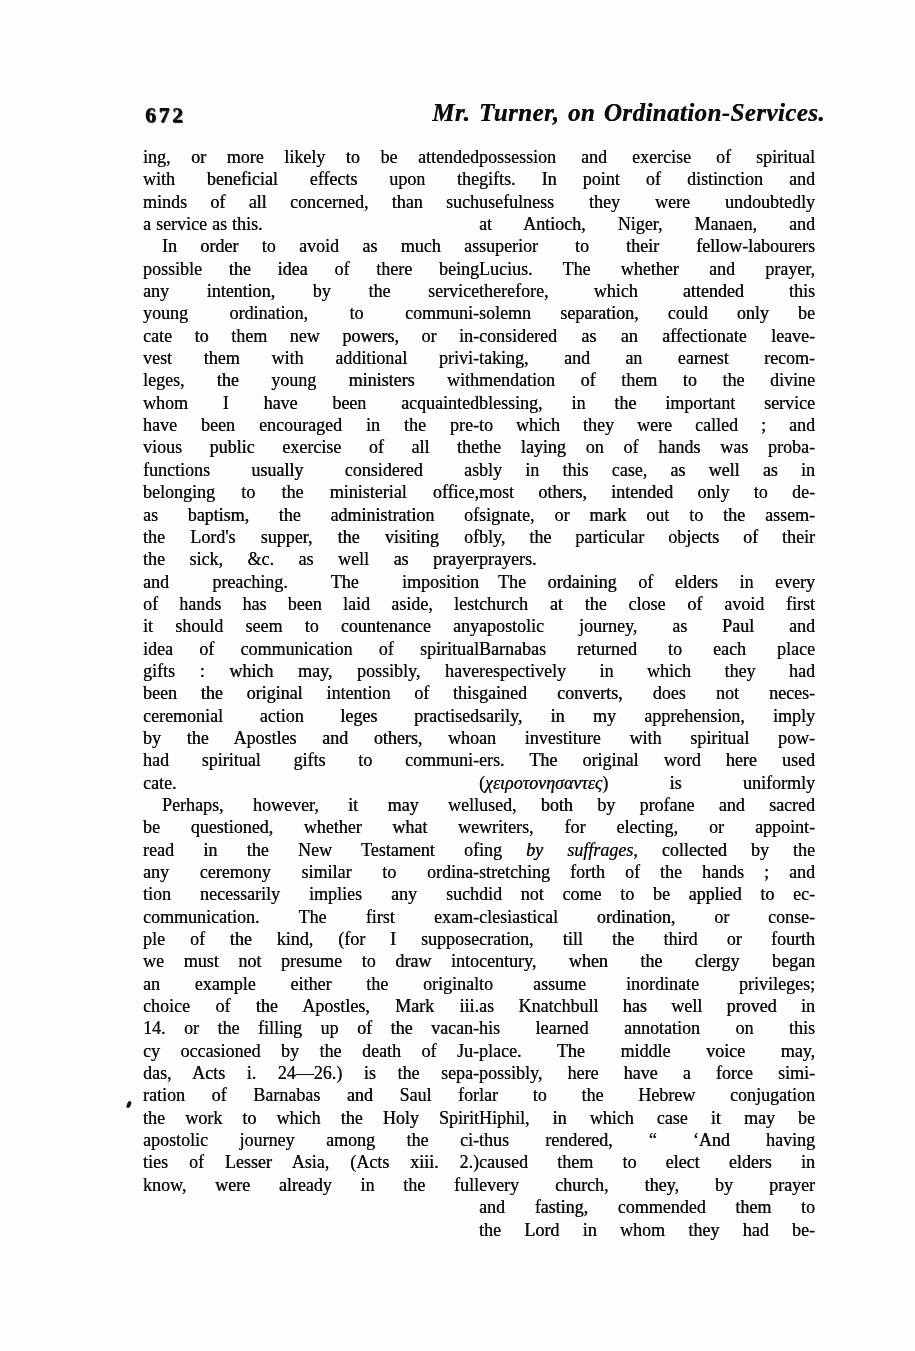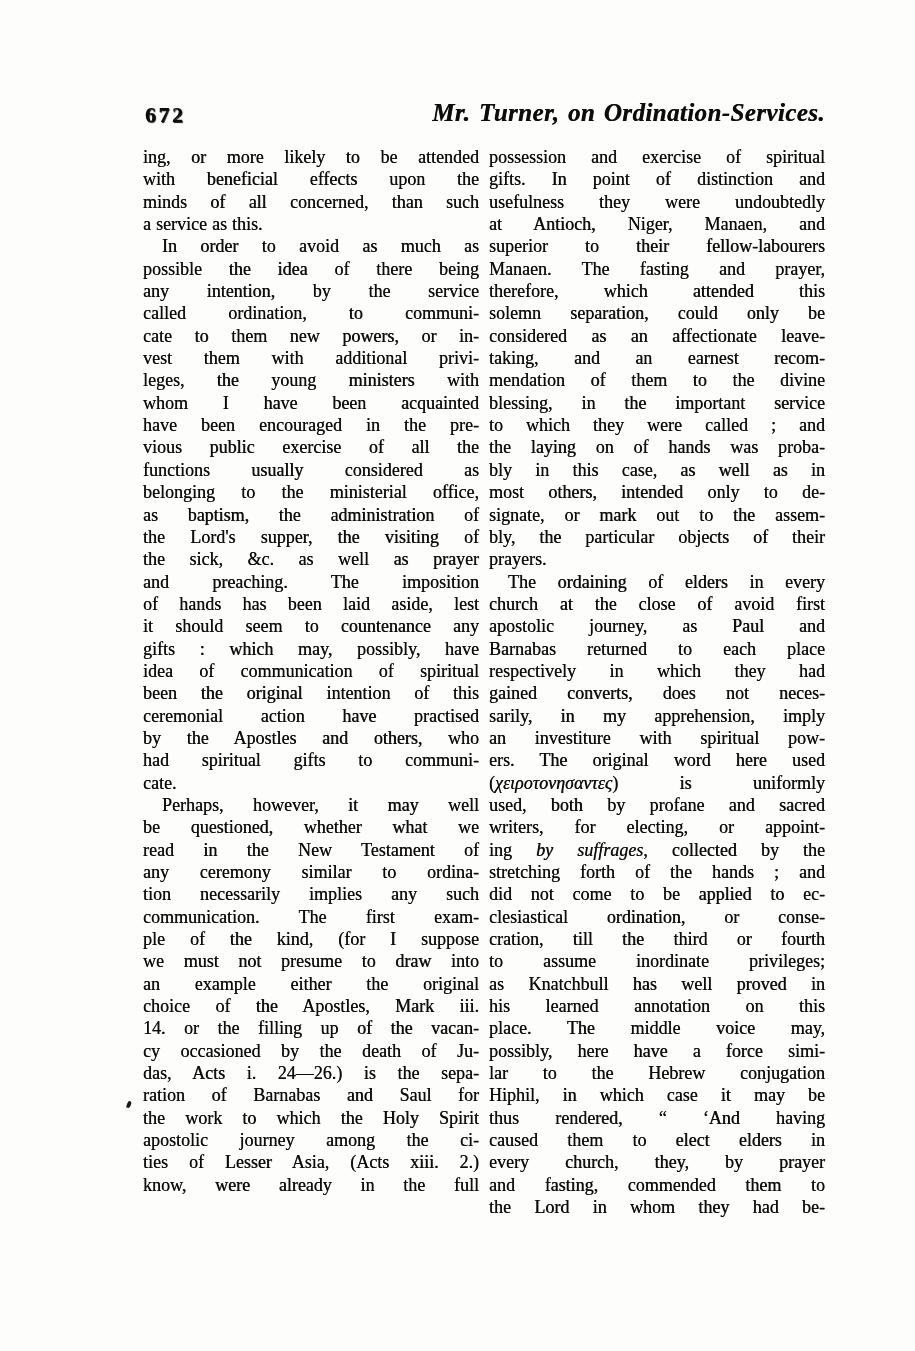--- a/index.html
+++ b/index.html
@@ -28,21 +28,21 @@
   }
   .running-title {
     display: block; text-align: right;
     font-style: italic; font-weight: bold;
     font-size: 25px; letter-spacing: 0.4px;
     word-spacing: 2px;
   }
   .columns {
     position: absolute;
     top: 146px; left: 143px; width: 682px;
-    display: flex; gap: 10px;
+    display: flex; 
   }
   .col { width: 336px; }
   .line {
     font-size: 18px;
     line-height: 22.35px;
     height: 22.35px;
     text-align: justify;
     text-align-last: justify;
     word-spacing: 0.5px;
     white-space: nowrap; 
@@ -68,39 +68,39 @@
   </div>
   <div class="columns">
     <div class="col">
         <div class="line">ing, or more likely to be attended</div>
         <div class="line">with beneficial effects upon the</div>
         <div class="line">minds of all concerned, than such</div>
         <div class="line end">a service as this.</div>
         <div class="line indent">In order to avoid as much as</div>
         <div class="line">possible the idea of there being</div>
         <div class="line">any intention, by the service</div>
-        <div class="line">called ordination, to communi-</div>
+        <div class="line">young ordination, to communi-</div>
         <div class="line">cate to them new powers, or in-</div>
         <div class="line">vest them with additional privi-</div>
         <div class="line">leges, the young ministers with</div>
         <div class="line">whom I have been acquainted</div>
         <div class="line">have been encouraged in the pre-</div>
         <div class="line">vious public exercise of all the</div>
         <div class="line">functions usually considered as</div>
         <div class="line">belonging to the ministerial office,</div>
         <div class="line">as baptism, the administration of</div>
         <div class="line">the Lord's supper, the visiting of</div>
         <div class="line">the sick, &amp;c. as well as prayer</div>
         <div class="line">and preaching.  The imposition</div>
         <div class="line">of hands has been laid aside, lest</div>
         <div class="line">it should seem to countenance any</div>
+        <div class="line">idea of communication of spiritual</div>
         <div class="line">gifts : which may, possibly, have</div>
-        <div class="line">idea of communication of spiritual</div>
         <div class="line">been the original intention of this</div>
-        <div class="line">ceremonial action have practised</div>
+        <div class="line">ceremonial action leges practised</div>
         <div class="line">by the Apostles and others, who</div>
         <div class="line">had spiritual gifts to communi-</div>
         <div class="line end">cate.</div>
         <div class="line indent">Perhaps, however, it may well</div>
         <div class="line">be questioned, whether what we</div>
         <div class="line">read in the New Testament of</div>
         <div class="line">any ceremony similar to ordina-</div>
         <div class="line">tion necessarily implies any such</div>
         <div class="line">communication.  The first exam-</div>
         <div class="line">ple of the kind, (for I suppose</div>
@@ -115,21 +115,21 @@
         <div class="line">apostolic journey among the ci-</div>
         <div class="line">ties of Lesser Asia, (Acts xiii. 2.)</div>
         <div class="line">know, were already in the full</div>
       </div>
     <div class="col">
         <div class="line">possession and exercise of spiritual</div>
         <div class="line">gifts.  In point of distinction and</div>
         <div class="line">usefulness they were undoubtedly</div>
         <div class="line">at Antioch, Niger, Manaen, and</div>
         <div class="line">superior to their fellow-labourers</div>
-        <div class="line">Manaen.  The fasting and prayer,</div>
+        <div class="line">Lucius.  The whether and prayer,</div>
         <div class="line">therefore, which attended this</div>
         <div class="line">solemn separation, could only be</div>
         <div class="line">considered as an affectionate leave-</div>
         <div class="line">taking, and an earnest recom-</div>
         <div class="line">mendation of them to the divine</div>
         <div class="line">blessing, in the important service</div>
         <div class="line">to which they were called ; and</div>
         <div class="line">the laying on of hands was proba-</div>
         <div class="line">bly in this case, as well as in</div>
         <div class="line">most others, intended only to de-</div>
@@ -146,20 +146,21 @@
         <div class="line">an investiture with spiritual pow-</div>
         <div class="line">ers.  The original word here used</div>
         <div class="line">(<i>χειροτονησαντες</i>) is uniformly</div>
         <div class="line">used, both by profane and sacred</div>
         <div class="line">writers, for electing, or appoint-</div>
         <div class="line">ing <i>by suffrages</i>, collected by the</div>
         <div class="line">stretching forth of the hands ; and</div>
         <div class="line">did not come to be applied to ec-</div>
         <div class="line">clesiastical ordination, or conse-</div>
         <div class="line">cration, till the third or fourth</div>
+        <div class="line">century, when the clergy began</div>
         <div class="line">to assume inordinate privileges;</div>
         <div class="line">as Knatchbull has well proved in</div>
         <div class="line">his learned annotation on this</div>
         <div class="line">place.  The middle voice may,</div>
         <div class="line">possibly, here have a force simi-</div>
         <div class="line">lar to the Hebrew conjugation</div>
         <div class="line">Hiphil, in which case it may be</div>
         <div class="line">thus rendered, “ ‘And having</div>
         <div class="line">caused them to elect elders in</div>
         <div class="line">every church, they, by prayer</div>

